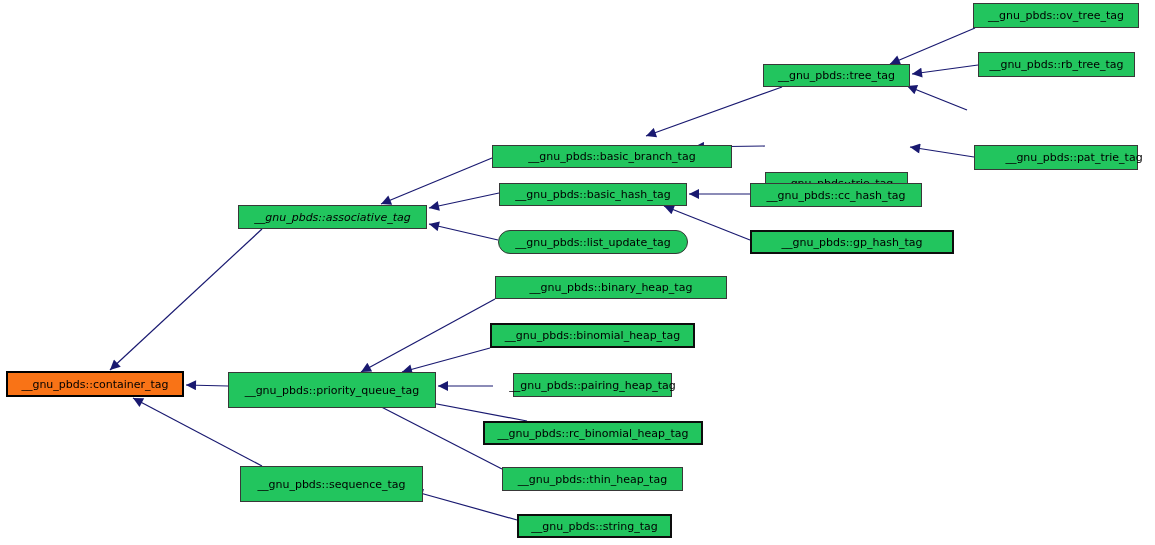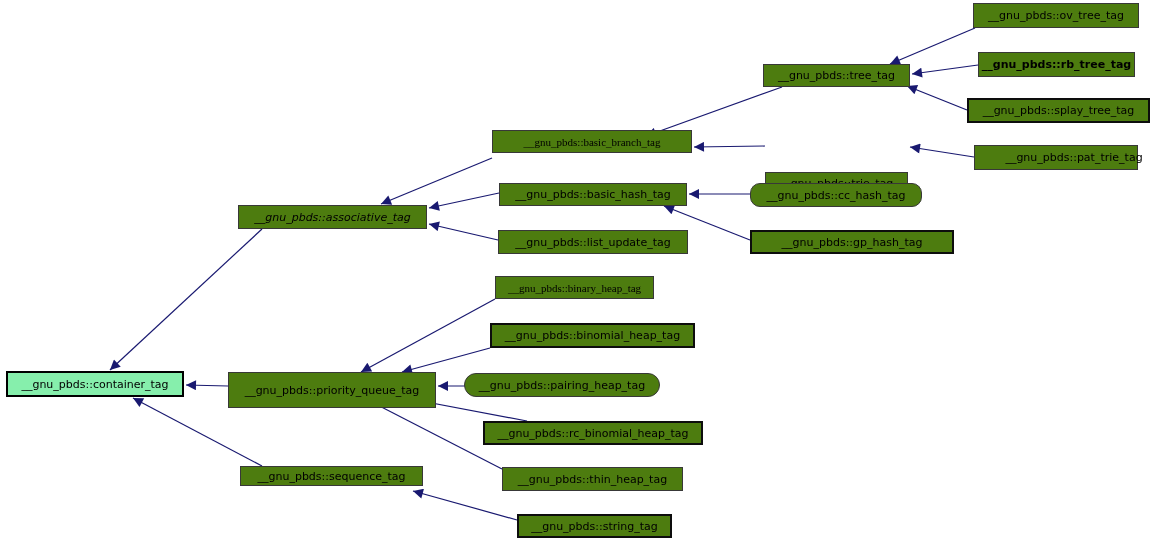--- a/index.html
+++ b/index.html
@@ -8,30 +8,30 @@
     width:1155px; height:545px;
     background:#ffffff;
     font-family:"DejaVu Sans","Liberation Sans",sans-serif;
     overflow:hidden;
   }
   #edge-layer { position:absolute; left:0; top:0; width:1155px; height:545px; }
   .node {
     position:absolute;
     display:flex; align-items:center; justify-content:center;
     box-sizing:border-box;
-    background:#4d7c0f;
+    background:#22c55e;
     border:1px solid #383838;
     font-size:11px;
     color:#000000;
     white-space:nowrap;
     cursor:pointer;
   }
   .node.b2 { border:2px solid #0d0d0d; }
   .node.selected {
-    background:#86efac;
+    background:#f97316;
     border:2px solid #000000;
     cursor:default;
   }
 </style>
 </head>
 <body>
 
 <div id="canvas" style="background: rgb(255, 255, 255);">
   <svg id="edge-layer" xmlns="http://www.w3.org/2000/svg">
     <defs>
@@ -56,31 +56,30 @@
       <line x1="495" y1="299" x2="361" y2="372" stroke="#191970" stroke-width="1.2" marker-end="url(#arrowhead)"></line>
       <line x1="490" y1="348" x2="402" y2="372" stroke="#191970" stroke-width="1.2" marker-end="url(#arrowhead)"></line>
       <line x1="493" y1="386" x2="438" y2="386" stroke="#191970" stroke-width="1.2" marker-end="url(#arrowhead)"></line>
       <line x1="527" y1="421" x2="400" y2="397" stroke="#191970" stroke-width="1.2" marker-end="url(#arrowhead)"></line>
       <line x1="502" y1="469" x2="362" y2="397" stroke="#191970" stroke-width="1.2" marker-end="url(#arrowhead)"></line>
       <line x1="517" y1="520" x2="413" y2="491" stroke="#191970" stroke-width="1.2" marker-end="url(#arrowhead)"></line>
     </svg>
 <div class="node selected" style="left: 6px; top: 371px; width: 178px; height: 26px;">__gnu_pbds::container_tag</div>
     <div class="node" style="left: 238px; top: 205px; width: 189px; height: 24px; font-style: italic;">__gnu_pbds::associative_tag</div>
     <div class="node" style="left: 228px; top: 372px; width: 208px; height: 36px;">__gnu_pbds::priority_queue_tag</div>
-    <div class="node" style="left: 240px; top: 466px; width: 183px; height: 20px;">__gnu_pbds::sequence_tag</div>
-    <div class="node" style="left: 492px; top: 130px; width: 200px; height: 23px; font-family: Liberation Serif, serif;">__gnu_pbds::basic_branch_tag</div>
+    <div class="node" style="left: 240px; top: 466px; width: 183px; height: 36px;">__gnu_pbds::sequence_tag</div>
+    <div class="node" style="left: 492px; top: 145px; width: 240px; height: 23px;">__gnu_pbds::basic_branch_tag</div>
     <div class="node" style="left: 499px; top: 183px; width: 188px; height: 23px;">__gnu_pbds::basic_hash_tag</div>
-    <div class="node" style="left: 498px; top: 230px; width: 190px; height: 24px;">__gnu_pbds::list_update_tag</div>
-    <div class="node" style="left: 495px; top: 276px; width: 159px; height: 23px; font-family: Liberation Serif, serif;">__gnu_pbds::binary_heap_tag</div>
+    <div class="node" style="left: 498px; top: 230px; width: 190px; height: 24px; border-radius: 12px;">__gnu_pbds::list_update_tag</div>
+    <div class="node" style="left: 495px; top: 276px; width: 232px; height: 23px;">__gnu_pbds::binary_heap_tag</div>
     <div class="node b2" style="left: 490px; top: 323px; width: 205px; height: 25px; text-align: right;">__gnu_pbds::binomial_heap_tag</div>
-    <div class="node" style="left: 464px; top: 373px; width: 196px; height: 24px; border-radius: 12px;">__gnu_pbds::pairing_heap_tag</div>
+    <div class="node" style="left: 513px; top: 373px; width: 159px; height: 24px;">__gnu_pbds::pairing_heap_tag</div>
     <div class="node b2" style="left: 483px; top: 421px; width: 220px; height: 24px;">__gnu_pbds::rc_binomial_heap_tag</div>
     <div class="node" style="left: 502px; top: 467px; width: 181px; height: 24px;">__gnu_pbds::thin_heap_tag</div>
     <div class="node b2" style="left: 517px; top: 514px; width: 155px; height: 24px;">__gnu_pbds::string_tag</div>
     <div class="node" style="left: 763px; top: 64px; width: 147px; height: 23px;">__gnu_pbds::tree_tag</div>
     <div class="node" style="left: 765px; top: 135px; width: 143px; height: 23px; margin-top: 37px;">__gnu_pbds::trie_tag</div>
-    <div class="node" style="left: 750px; top: 183px; width: 172px; height: 24px; border-radius: 10px;">__gnu_pbds::cc_hash_tag</div>
+    <div class="node" style="left: 750px; top: 183px; width: 172px; height: 24px;">__gnu_pbds::cc_hash_tag</div>
     <div class="node b2" style="left: 750px; top: 230px; width: 204px; height: 24px;">__gnu_pbds::gp_hash_tag</div>
     <div class="node" style="left: 973px; top: 3px; width: 166px; height: 25px;">__gnu_pbds::ov_tree_tag</div>
-    <div class="node" style="left: 978px; top: 52px; width: 157px; height: 25px; font-weight: bold;">__gnu_pbds::rb_tree_tag</div>
-    <div class="node b2" style="left: 967px; top: 98px; width: 183px; height: 25px;">__gnu_pbds::splay_tree_tag</div>
+    <div class="node" style="left: 978px; top: 52px; width: 157px; height: 25px;">__gnu_pbds::rb_tree_tag</div>
     <div class="node" style="left: 974px; top: 145px; width: 164px; height: 25px; padding-left: 36px;">__gnu_pbds::pat_trie_tag</div>
   </div>
 
 </body></html>

